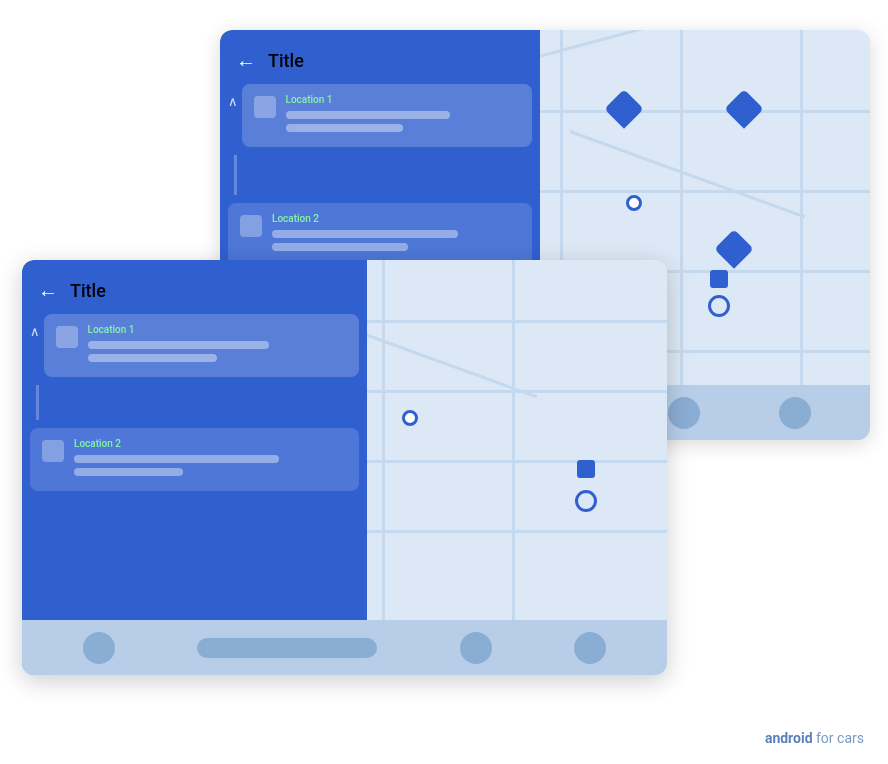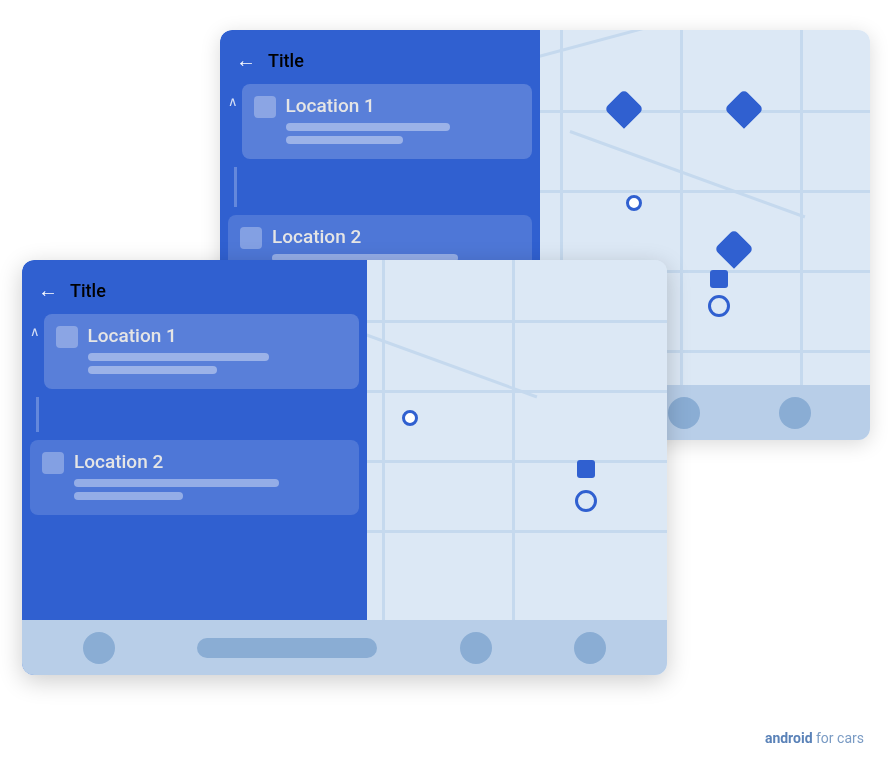--- a/index.html
+++ b/index.html
@@ -116,22 +116,22 @@
       border-radius: 4px;
       flex-shrink: 0;
       margin-top: 2px;
     }
 
     .item-content {
       flex: 1;
     }
 
     .item-title {
-      color: #e5e5e5;
-      font-size: 19px;
+      color: #86efac;
+      font-size: 10px;
       font-weight: 500;
       margin-bottom: 6px;
     }
 
     .item-bar {
       height: 8px;
       border-radius: 4px;
       background: rgba(255,255,255,0.4);
       margin-bottom: 5px;
     }

